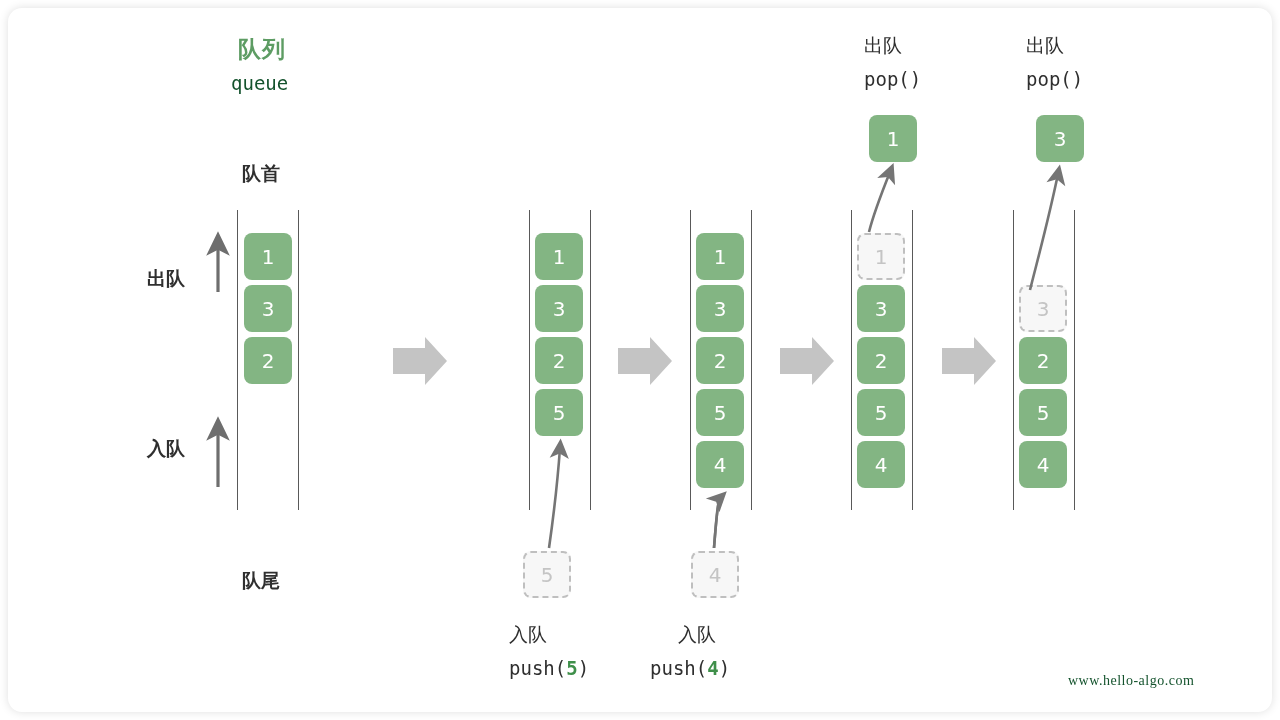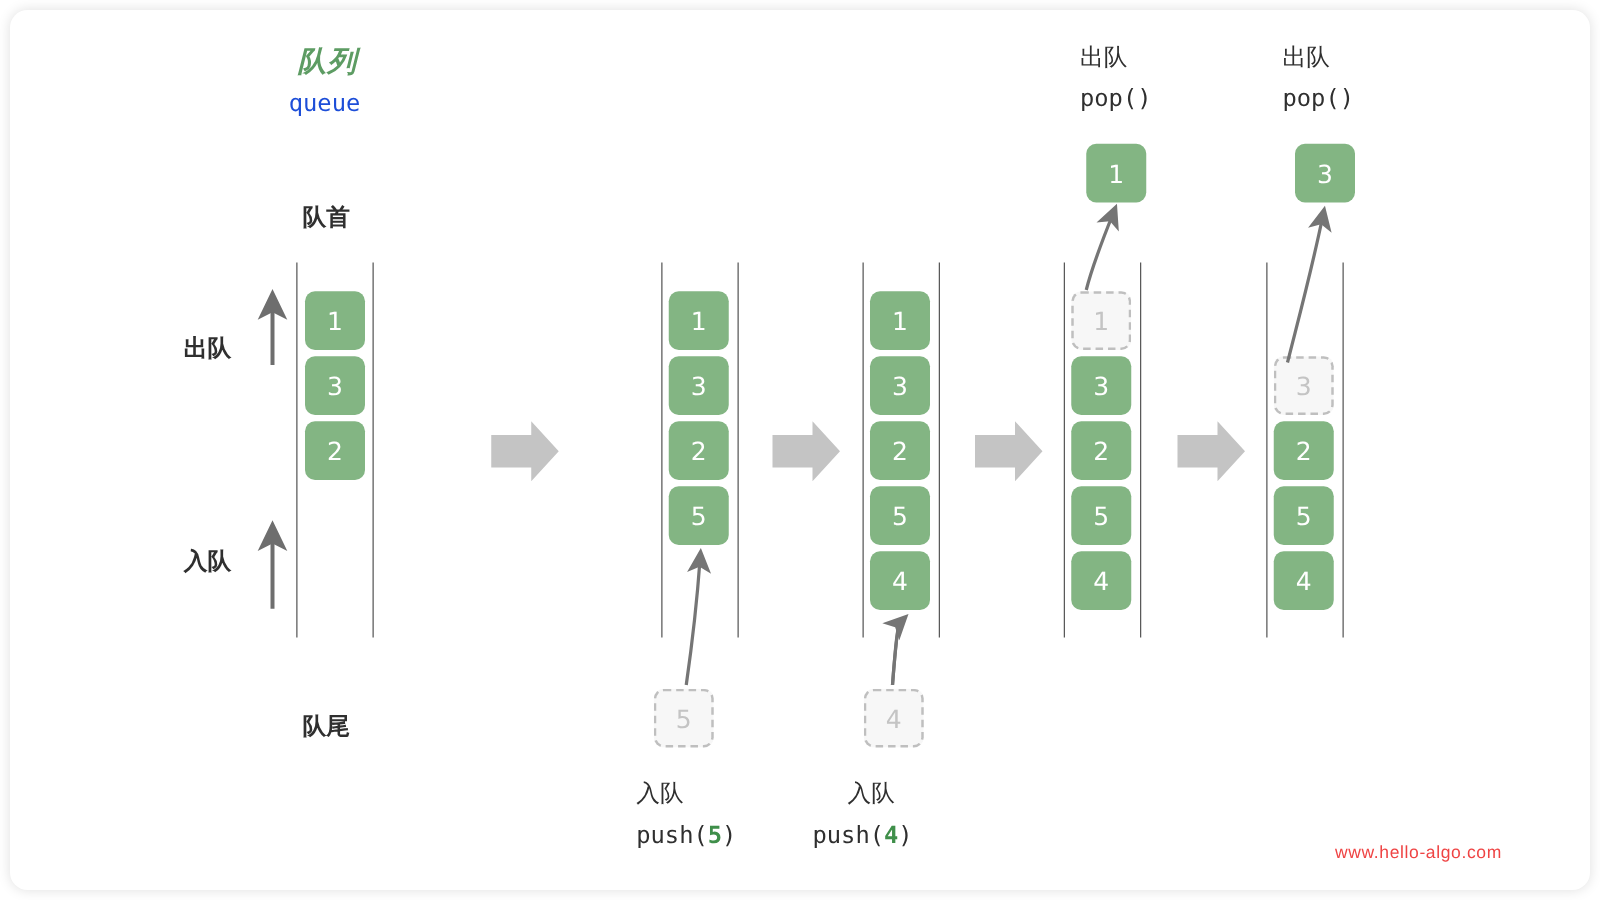--- a/index.html
+++ b/index.html
@@ -15,29 +15,29 @@
     box-shadow:0 0 10px rgba(0,0,0,0.13);
   }
   .stage{position:absolute;left:0;top:0;width:1280px;height:720px;}
 
   
   .lbl{position:absolute;white-space:pre;color:#3c3c3c;}
   .title-cn{
     font-size:23px;font-weight:bold;color:#5d9c63;
     letter-spacing:1px;
   }
-  .title-en{font-size:19px;color:#1d4ed8;font-family:"DejaVu Sans Mono","Liberation Mono",monospace;}
+  .title-en{font-size:19px;color:#14532d;font-family:"DejaVu Sans Mono","Liberation Mono",monospace;}
   .head-cn{font-size:19px;font-weight:bold;color:#2f2f2f;}
   .side-cn{font-size:19px;font-weight:bold;color:#2f2f2f;}
   .op-cn{font-size:19px;color:#2f2f2f;}
   .op-code{font-size:19px;color:#2f2f2f;font-family:"DejaVu Sans Mono","Liberation Mono",monospace;}
   .op-code .num{color:#3f8f4a;font-weight:bold;}
   .watermark{
-    position:absolute;font-size:14px;color:#ef4444;
-    font-family:Liberation Sans, sans-serif;letter-spacing:.5px;
+    position:absolute;font-size:14px;color:#14532d;
+    font-family:Liberation Serif, serif;letter-spacing:.5px;
   }
 
   
   .rail{position:absolute;width:1px;background:#595959;}
 
   
   .cell{
     position:absolute;width:48px;height:47px;border-radius:8px;
     background:#83b583;color:#ffffff;
     font-size:20px;font-family:"DejaVu Sans","Liberation Sans",sans-serif;
@@ -52,21 +52,21 @@
   
   .svg-layer{position:absolute;left:0;top:0;width:1280px;height:720px;pointer-events:none;}
 </style>
 </head>
 <body>
 
 <div id="card"></div>
 
 <div class="stage">
 
-  <div class="lbl title-cn" style="left:238px;top:34px;font-style:italic;">队列</div>
+  <div class="lbl title-cn" style="left:238px;top:34px;">队列</div>
   <div class="lbl title-en" style="left:231px;top:72px;">queue</div>
   <div class="lbl head-cn" style="left:242px;top:161px;">队首</div>
   <div class="lbl head-cn" style="left:242px;top:568px;">队尾</div>
 
   <div class="lbl side-cn" style="left:147px;top:266px;">出队</div>
   <div class="lbl side-cn" style="left:147px;top:436px;">入队</div>
 
   <div class="lbl op-cn" style="left:864px;top:33px;">出队</div>
   <div class="lbl op-code" style="left:864px;top:68px;"><span>pop(</span><span class="num"></span><span>)</span></div>
 

